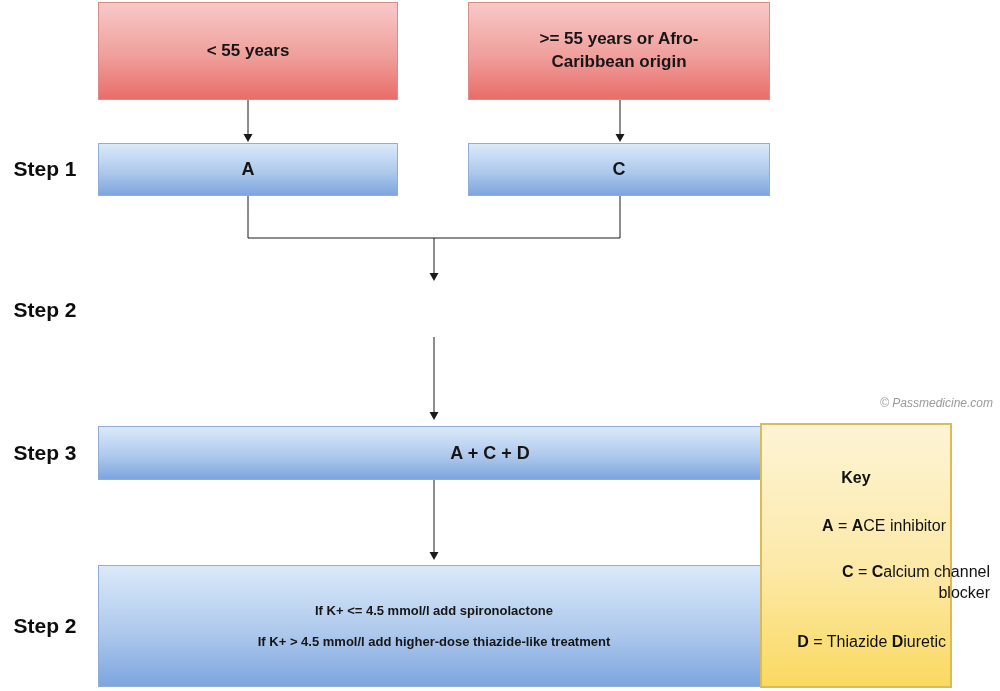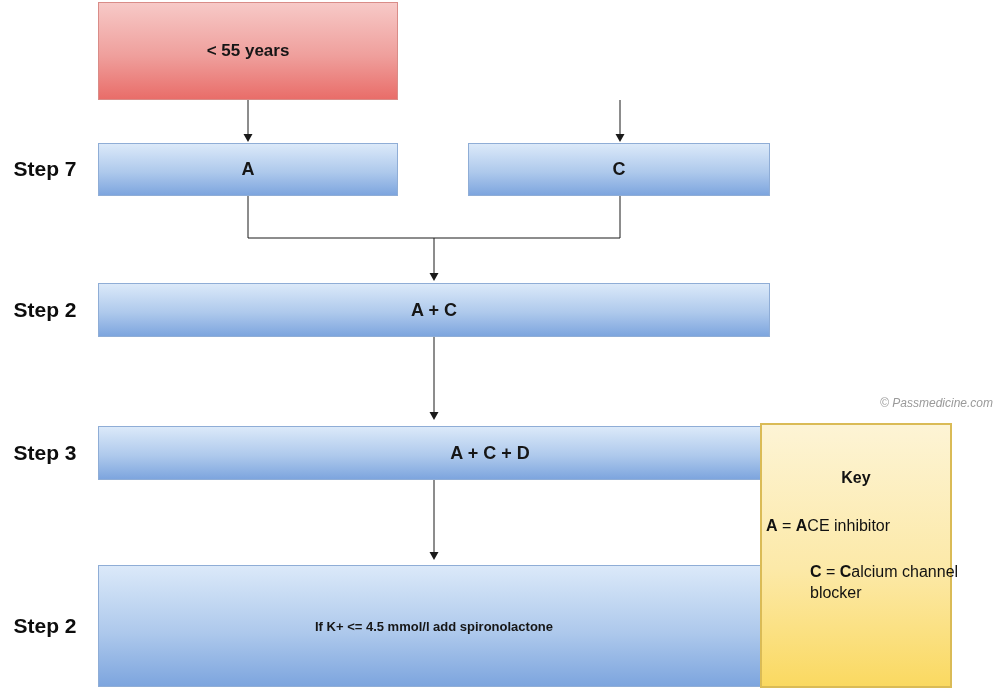--- a/index.html
+++ b/index.html
@@ -35,21 +35,21 @@
   .key-box{
     position:absolute;left:760px;top:423px;width:192px;height:265px;
     background:linear-gradient(180deg,#fdf4d5 0%,#fce9a8 55%,#fad961 100%);
     border:2px solid #dabb56;box-sizing:border-box;
   }
   .key-title{
     position:absolute;top:44px;left:0;width:100%;text-align:center;
     font-size:16px;font-weight:bold;color:#111;
   }
   .key-item{
-    position:absolute;left:0;width:100%;text-align:left;font-size:16px;
+    position:absolute;left:0;width:100%;text-align:right;font-size:16px;
     color:#111;line-height:21px;padding:0 4px;box-sizing:border-box;
   }
   .key-item b{font-weight:bold;}
   .connectors{position:absolute;top:0;left:0;pointer-events:none;}
 </style>
 </head>
 <body>
 
 <div class="canvas">
 
@@ -65,38 +65,41 @@
     <g fill="#1a1a1a" stroke="none">
       <polygon points="243.5,134 252.5,134 248,142"></polygon>
       <polygon points="615.5,134 624.5,134 620,142"></polygon>
       <polygon points="429.5,273 438.5,273 434,281"></polygon>
       <polygon points="429.5,412 438.5,412 434,420"></polygon>
       <polygon points="429.5,552 438.5,552 434,560"></polygon>
     </g>
   </svg>
 
   <div class="box red-box" style="left:98px;top:2px;width:300px;height:98px;">&lt; 55 years</div>
+  <div class="box red-box" style="left:468px;top:2px;width:302px;height:98px;padding:0 44px;">&gt;= 55 years or Afro-
+Caribbean origin</div>
 
-  <div class="step-label" style="top:157px;">Step 7</div>
+  <div class="step-label" style="top:157px;">Step 1</div>
   <div class="step-label" style="top:298px;">Step 2</div>
   <div class="step-label" style="top:441px;">Step 3</div>
   <div class="step-label" style="top:614px;">Step 2</div>
 
   <div class="box blue-box" style="left:98px;top:143px;width:300px;height:53px;">A</div>
   <div class="box blue-box" style="left:468px;top:143px;width:302px;height:53px;">C</div>
 
-  <div class="box blue-box" style="left:98px;top:283px;width:672px;height:54px;">A + C</div>
 
   <div class="box blue-box" style="left:98px;top:426px;width:784px;height:54px;">A + C + D</div>
 
   <div class="box blue-box step4-box" style="left:98px;top:565px;width:672px;height:122px;">
     <div>If K+ &lt;= 4.5 mmol/l add spironolactone</div>
+    <div>If K+ &gt; 4.5 mmol/l add higher-dose thiazide-like treatment</div>
   </div>
 
   <div class="copyright">© Passmedicine.com</div>
 
   <div class="key-box">
     <div class="key-title">Key</div>
     <div class="key-item" style="top:90px;"><b>A</b><span> = </span><b>A</b><span>CE inhibitor</span></div>
     <div class="key-item" style="top:136px;margin-left:44px;"><b>C</b><span> = </span><b>C</b><span>alcium channel blocker</span></div>
+    <div class="key-item" style="top:206px;"><b>D</b><span> = Thiazide </span><b>D</b><span>iuretic</span></div>
   </div>
 
 </div>
 
 </body></html>

